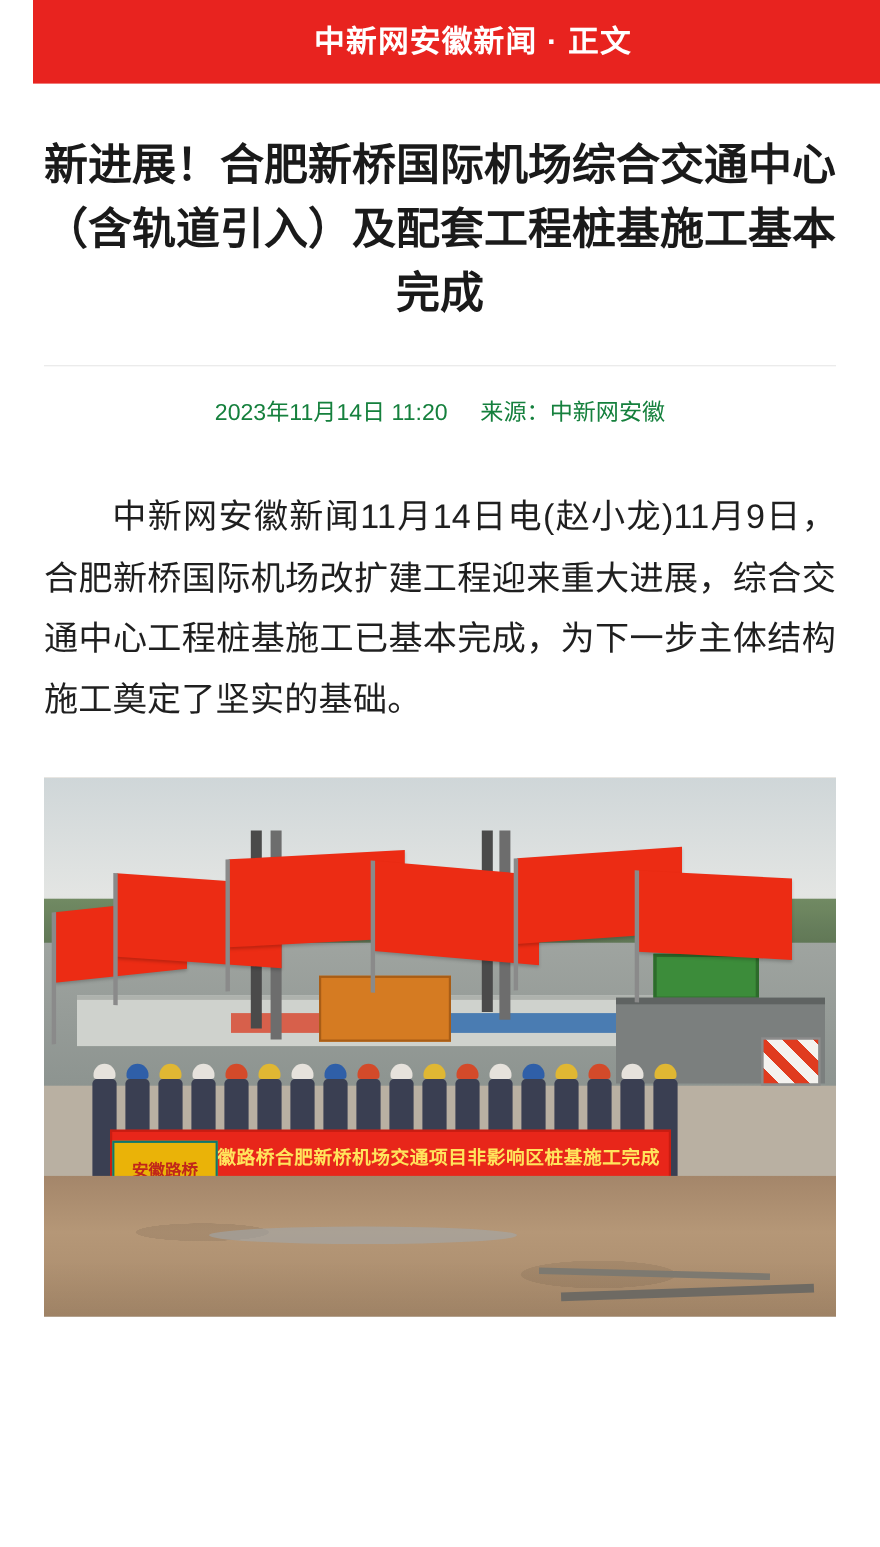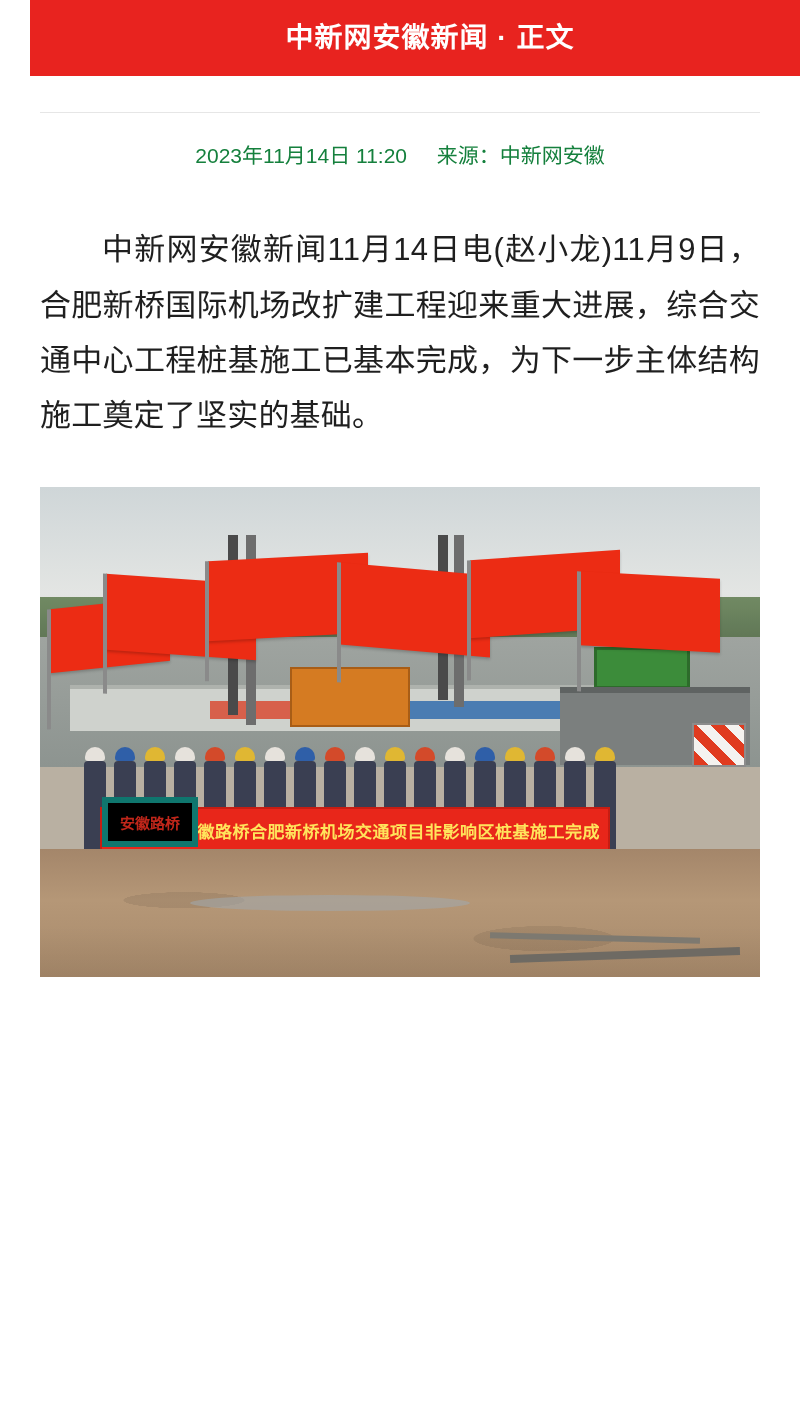--- a/index.html
+++ b/index.html
@@ -255,25 +255,25 @@
   .banner-text {
     color: #ffe45c;
     font-size: 17px;
     font-weight: 700;
     white-space: nowrap;
     letter-spacing: 0.5px;
   }
   .left-placard {
     position: absolute;
     left: 62px;
-    top: 310px;
+    top: 330px;
     width: 96px;
     height: 50px;
-    background: #000000;
-    border: 6px solid #0f766e;
+    background: #eab308;
+    border: 2px solid #0f766e;
     display: flex;
     align-items: center;
     justify-content: center;
   }
   .left-placard-text {
     color: #c0261a;
     font-size: 15px;
     font-weight: 700;
     white-space: nowrap;
   }
@@ -322,20 +322,21 @@
 </style>
 </head>
 <body>
 
 <header class="topbar">
   <div class="topbar-title">中新网安徽新闻 · 正文</div>
 </header>
 
 <main class="article">
 
+  <h1 class="headline">新进展！合肥新桥国际机场综合交通中心（含轨道引入）及配套工程桩基施工基本完成</h1>
 
   <div class="meta-divider"></div>
 
   <div class="meta">
     <span>2023年11月14日 11:20</span>
     <span class="meta-sep"></span>
     <span>来源：中新网安徽</span>
   </div>
 
   <p class="body-text">中新网安徽新闻11月14日电(赵小龙)11月9日，合肥新桥国际机场改扩建工程迎来重大进展，综合交通中心工程桩基施工已基本完成，为下一步主体结构施工奠定了坚实的基础。</p>

